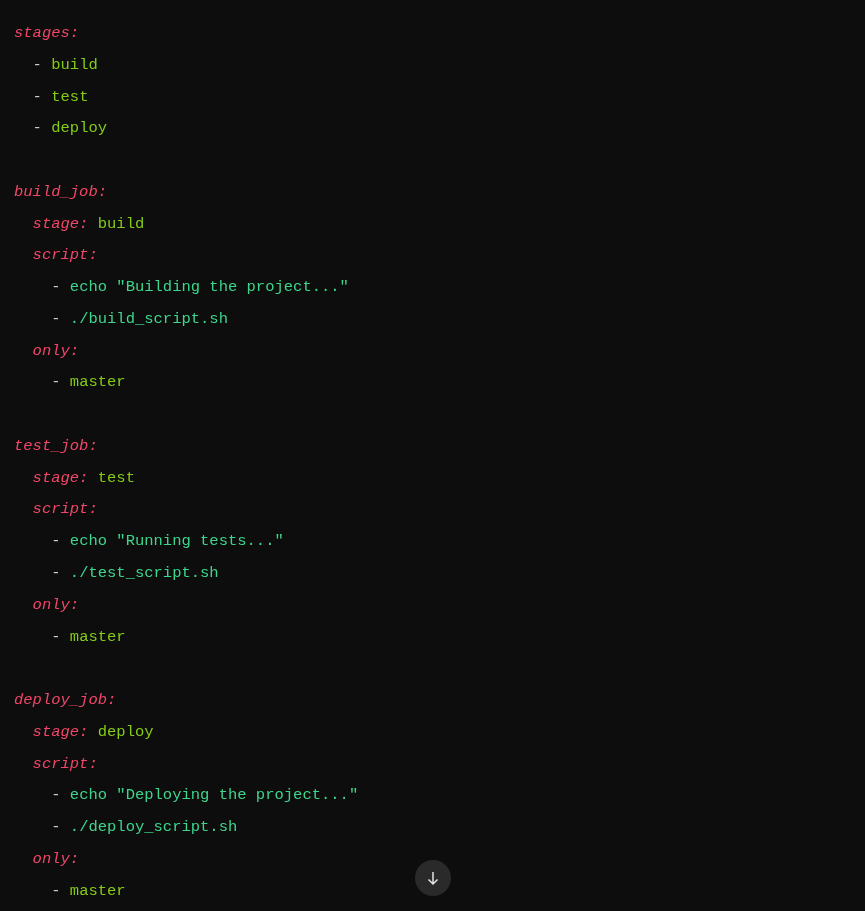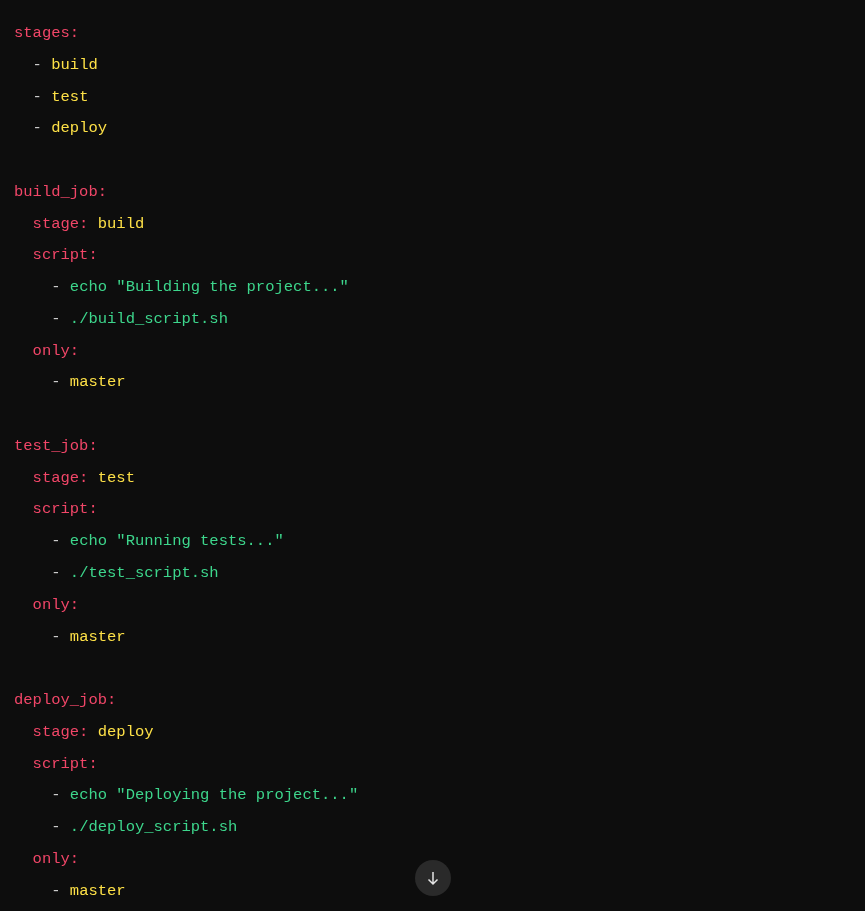--- a/index.html
+++ b/index.html
@@ -11,24 +11,24 @@
     color: #d4d4d4;
     padding: 18px 14px;
     width: 865px;
     height: 911px;
     position: relative;
     overflow: hidden;
   }
   .code-block {
     white-space: pre;
   }
-  .key { color: #f14668; }
+  .key { color: #f14668; font-style: italic; }
   .string { color: #3dd68c; }
   .dash { color: #cccccc; }
-  .value { color: #fde047; }
+  .value { color: #84cc16; }
 
   .scroll-btn {
     position: absolute;
     left: 50%;
     transform: translateX(-50%);
     bottom: 15px;
     width: 36px;
     height: 36px;
     border-radius: 50%;
     background: #2a2a2a;

